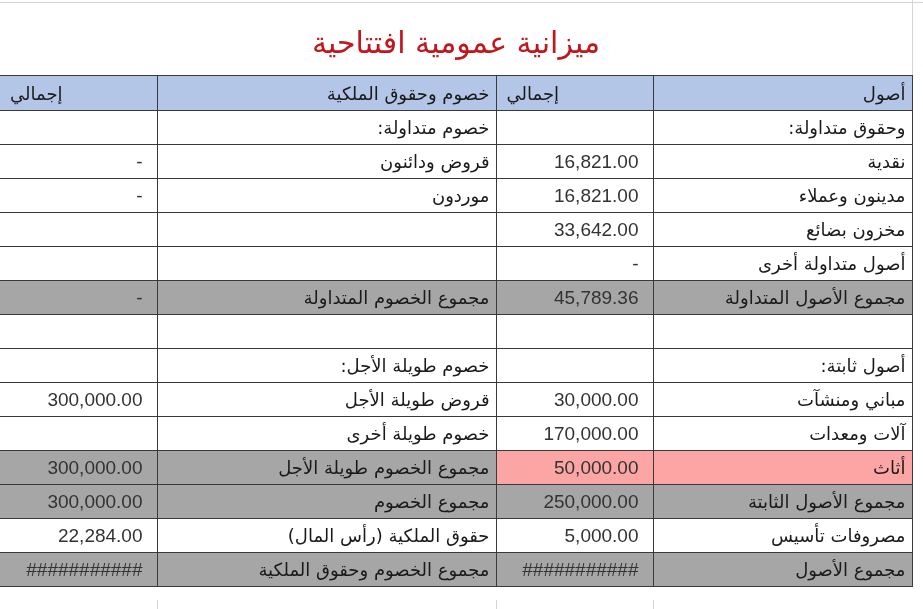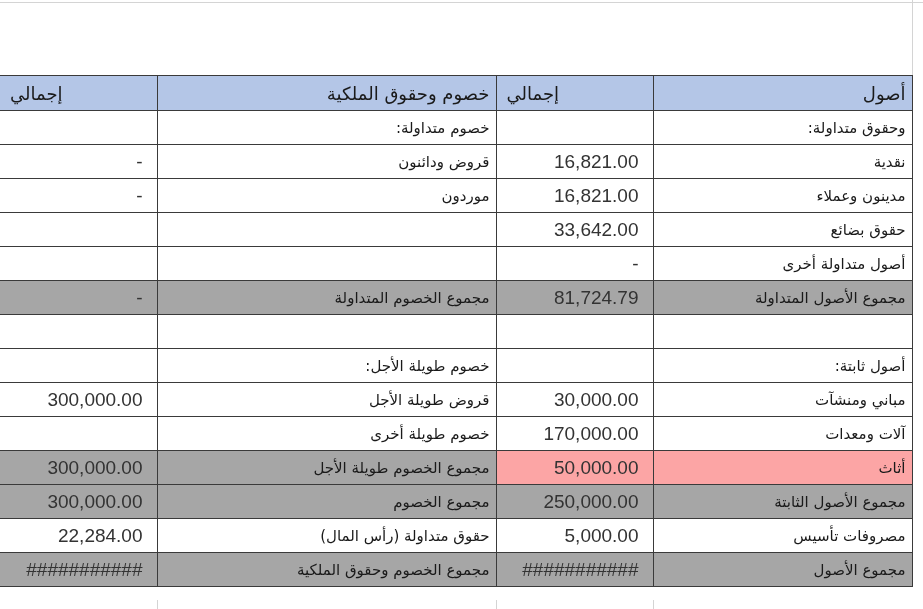--- a/index.html
+++ b/index.html
@@ -44,21 +44,21 @@
       position: absolute;
       left: 0;
       top: 75px;
       border-collapse: collapse;
       direction: rtl;
       table-layout: fixed;
     }
     table.balance td {
       height: 34px;
       padding: 0 6px;
-      font-size: 15px;
+      font-size: 18px;
       color: #1a1a1a;
       border-top: 1px solid #3a3a3a;
       border-bottom: 1px solid #3a3a3a;
       white-space: nowrap;
       overflow: hidden;
       box-sizing: border-box;
     }
     table.balance td.c-asset { width: 259px; text-align: right; border-right: 1px solid #3a3a3a; border-left: 1px solid #3a3a3a; margin-top: 36px; }
     table.balance td.c-asset-total { width: 157px; text-align: left; padding-left: 18px; border-left: 1px solid #3a3a3a; }
     table.balance td.c-liab { width: 339px; text-align: right; border-left: 1px solid #3a3a3a; }
@@ -92,20 +92,21 @@
     .bottom-v2 { left: 496px; }
     .bottom-v3 { left: 653px; }
   </style>
 </head>
 <body>
 
 <div class="sheet">
   <div class="top-gridline"></div>
   <div class="top-gridline-v"></div>
 
+  <div class="title">ميزانية عمومية افتتاحية</div>
 
   <table class="balance">
     <tbody>
       <tr class="header">
         <td class="c-asset">أصول</td>
         <td class="c-asset-total">إجمالي</td>
         <td class="c-liab">خصوم وحقوق الملكية</td>
         <td class="c-liab-total">إجمالي</td>
       </tr>
 
@@ -124,36 +125,36 @@
       </tr>
 
       <tr>
         <td class="c-asset">مدينون وعملاء</td>
         <td class="c-asset-total num">16,821.00</td>
         <td class="c-liab">موردون</td>
         <td class="c-liab-total num dash">-</td>
       </tr>
 
       <tr>
-        <td class="c-asset">حقوق بضائع</td>
+        <td class="c-asset">مخزون بضائع</td>
         <td class="c-asset-total num">33,642.00</td>
         <td class="c-liab"></td>
         <td class="c-liab-total num"></td>
       </tr>
 
       <tr>
         <td class="c-asset">أصول متداولة أخرى</td>
         <td class="c-asset-total num dash">-</td>
         <td class="c-liab"></td>
         <td class="c-liab-total num"></td>
       </tr>
 
       <tr class="total">
         <td class="c-asset">مجموع الأصول المتداولة</td>
-        <td class="c-asset-total num">81,724.79</td>
+        <td class="c-asset-total num">45,789.36</td>
         <td class="c-liab">مجموع الخصوم المتداولة</td>
         <td class="c-liab-total num dash">-</td>
       </tr>
 
       <tr>
         <td class="c-asset"></td>
         <td class="c-asset-total num"></td>
         <td class="c-liab"></td>
         <td class="c-liab-total num"></td>
       </tr>
@@ -189,21 +190,21 @@
       <tr class="total">
         <td class="c-asset">مجموع الأصول الثابتة</td>
         <td class="c-asset-total num">250,000.00</td>
         <td class="c-liab">مجموع الخصوم</td>
         <td class="c-liab-total num">300,000.00</td>
       </tr>
 
       <tr>
         <td class="c-asset">مصروفات تأسيس</td>
         <td class="c-asset-total num">5,000.00</td>
-        <td class="c-liab">حقوق متداولة (رأس المال)</td>
+        <td class="c-liab">حقوق الملكية (رأس المال)</td>
         <td class="c-liab-total num">22,284.00</td>
       </tr>
 
       <tr class="total">
         <td class="c-asset">مجموع الأصول</td>
         <td class="c-asset-total num">###########</td>
         <td class="c-liab">مجموع الخصوم وحقوق الملكية</td>
         <td class="c-liab-total num">###########</td>
       </tr>
     </tbody>

